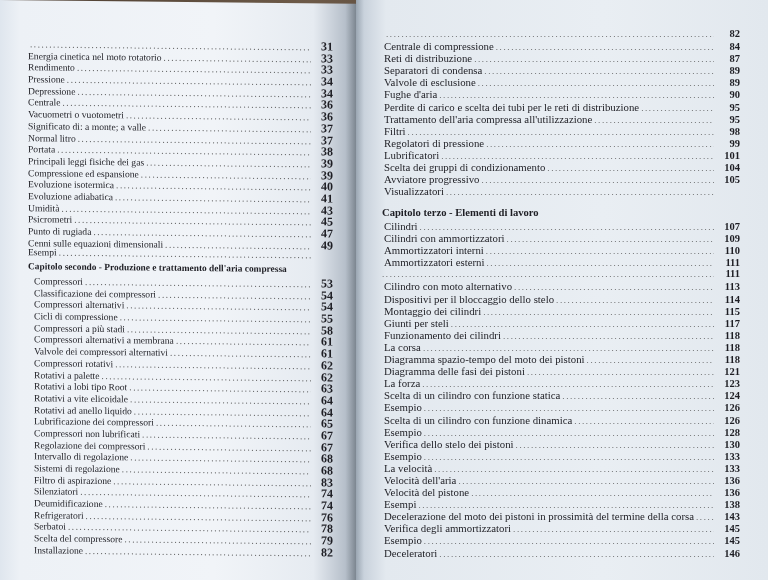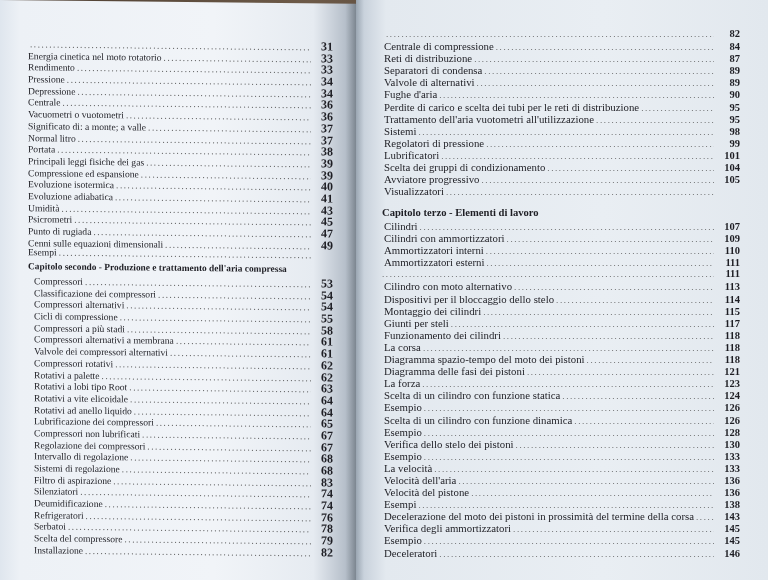--- a/index.html
+++ b/index.html
@@ -285,41 +285,41 @@
     <span class="label indent">Reti di distribuzione</span>
     <span class="dots"></span>
     <span class="num">87</span>
   </div>
       <div class="row">
     <span class="label indent">Separatori di condensa</span>
     <span class="dots"></span>
     <span class="num">89</span>
   </div>
       <div class="row">
-    <span class="label indent">Valvole di alternativi</span>
+    <span class="label indent">Valvole di esclusione</span>
     <span class="dots"></span>
     <span class="num">89</span>
   </div>
       <div class="row">
     <span class="label indent">Fughe d'aria</span>
     <span class="dots"></span>
     <span class="num">90</span>
   </div>
       <div class="row">
     <span class="label indent">Perdite di carico e scelta dei tubi per le reti di distribuzione</span>
     <span class="dots"></span>
     <span class="num">95</span>
   </div>
       <div class="row">
-    <span class="label indent">Trattamento dell'aria vuotometri all'utilizzazione</span>
+    <span class="label indent">Trattamento dell'aria compressa all'utilizzazione</span>
     <span class="dots"></span>
     <span class="num">95</span>
   </div>
       <div class="row">
-    <span class="label indent">Sistemi</span>
+    <span class="label indent">Filtri</span>
     <span class="dots"></span>
     <span class="num">98</span>
   </div>
       <div class="row">
     <span class="label indent">Regolatori di pressione</span>
     <span class="dots"></span>
     <span class="num">99</span>
   </div>
       <div class="row">
     <span class="label indent">Lubrificatori</span>

